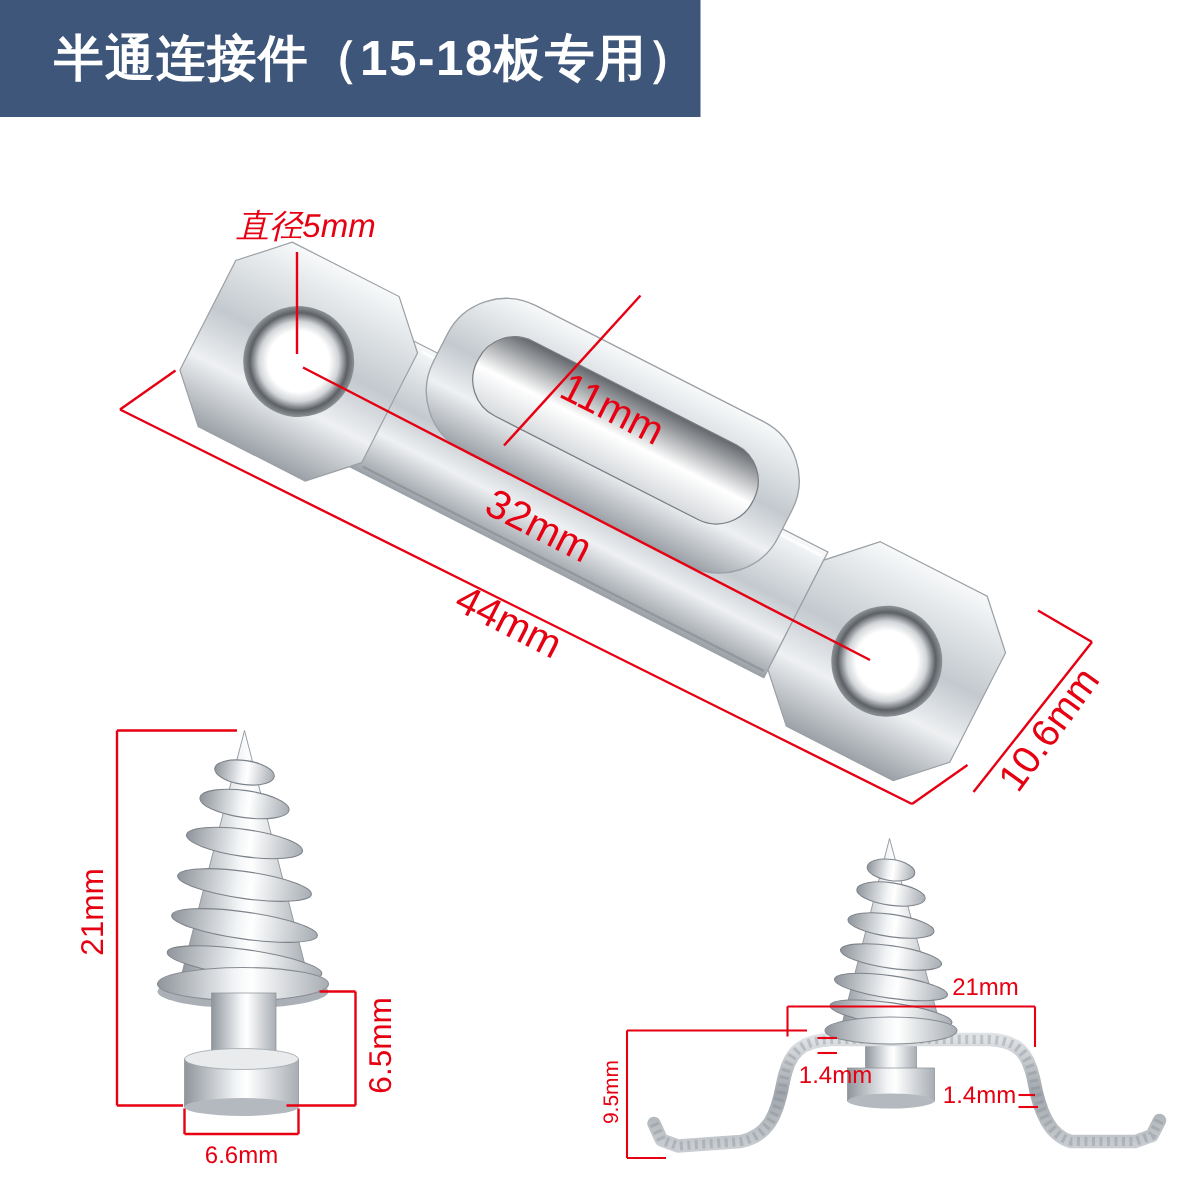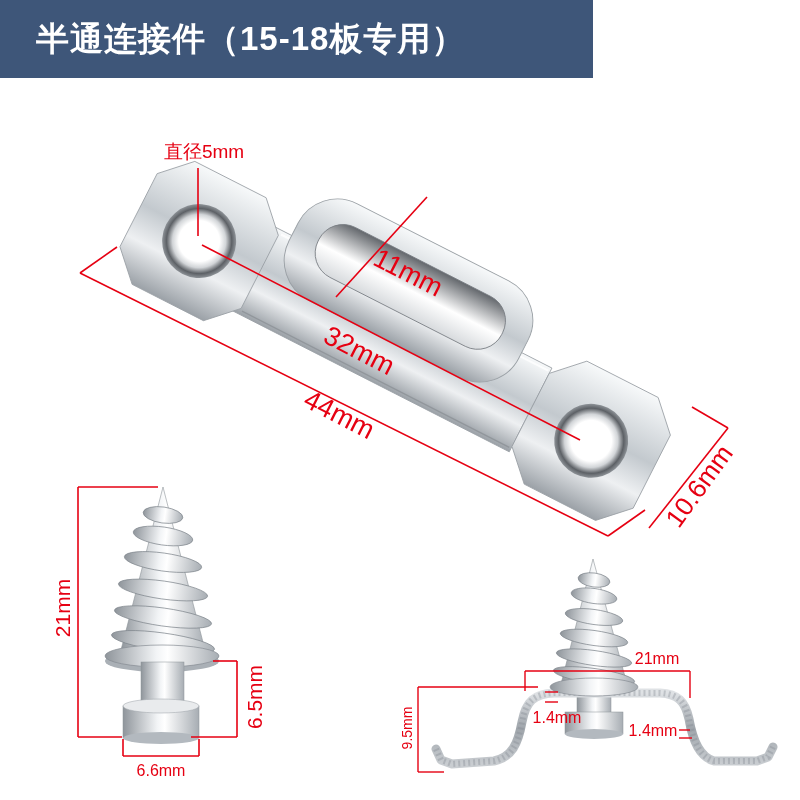--- a/index.html
+++ b/index.html
@@ -1,28 +1,28 @@
 <!DOCTYPE html>
 <html><head>
 <meta charset="utf-8">
 <style>
   html,body{margin:0;padding:0;background:#ffffff;}
   .page{position:relative;width:800px;height:800px;background:#ffffff;overflow:hidden;
         font-family:"Liberation Sans","DejaVu Sans",sans-serif;}
-  .banner{position:absolute;left:0;top:0;width:593px;height:78px;background:#3e5679;
+  .banner{position:absolute;left:0;top:0;width:467px;height:78px;background:#3e5679;
           display:flex;align-items:center;}
   .banner-title{color:#ffffff;font-size:33px;font-weight:bold;letter-spacing:1px;
                 padding-left:36px;white-space:nowrap;}
   .scene{position:absolute;left:0;top:0;width:800px;height:800px;}
   .dim-label{position:absolute;color:#e60012;white-space:nowrap;line-height:1;
              transform:translate(-50%,-50%);font-weight:400;}
   .r27{transform:translate(-50%,-50%) rotate(27deg);}
   .rm54{transform:translate(-50%,-50%) rotate(-54deg);}
   .rm90{transform:translate(-50%,-50%) rotate(-90deg);}
-  .fs14{font-size:14px;} .fs16{font-size:16px;} .fs19{font-size:19px;}
+  .fs14{font-size:14px;} .fs16{font-size:16px;} .fs19{font-size:22px;font-style:italic;}
   .fs21{font-size:21px;} .fs22{font-size:16px;} .fs26{font-size:26px;} .fs27{font-size:27px;}
 </style>
 </head>
 <body>
 
 <div class="page">
 
   <div class="banner">
     <span class="banner-title">半通连接件（15-18板专用）</span>
   </div>

